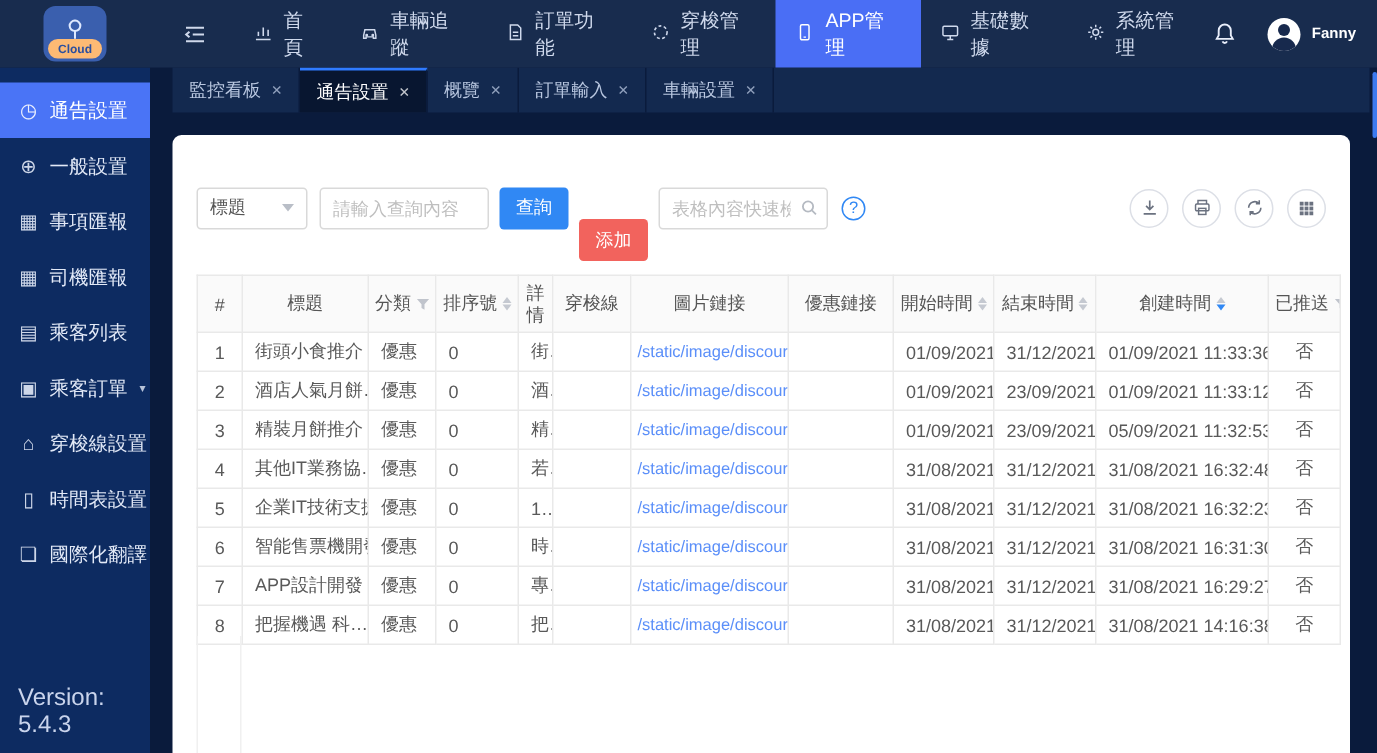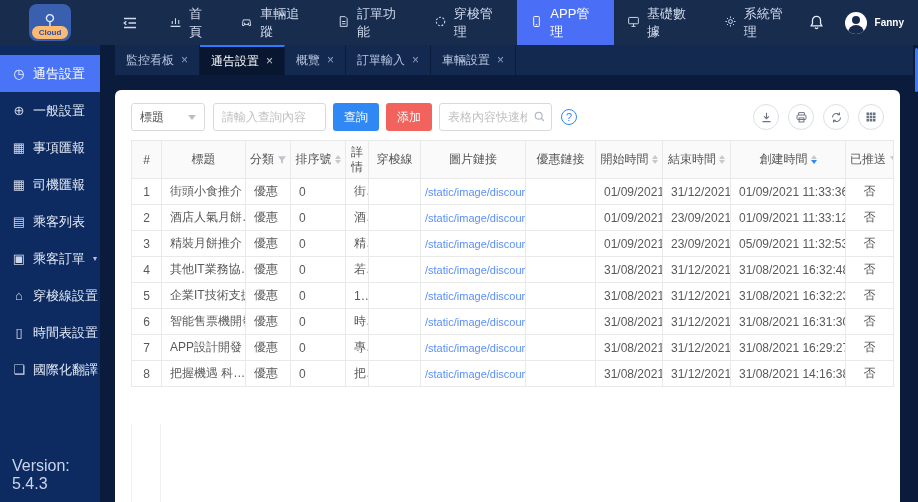--- a/index.html
+++ b/index.html
@@ -49,21 +49,21 @@
 
   
   .card{position:absolute;top:90px;left:115px;width:785px;bottom:0;background:#fff;border-radius:6px 6px 0 0;overflow:hidden;}
   .toolbar{display:flex;align-items:center;padding:13px 16px 9px 16px;}
   .sel{width:74px;height:28px;border:1px solid #d9d9d9;border-radius:3px;display:flex;align-items:center;justify-content:space-between;padding:0 8px;font-size:12px;color:#555;cursor:pointer;}
   .sel .caret{width:0;height:0;border-left:4px solid transparent;border-right:4px solid transparent;border-top:5px solid #b9bec7;}
   .tb-input{width:113px;height:28px;border:1px solid #d9d9d9;border-radius:3px;margin-left:8px;padding:0 8px;font-size:12px;color:#0369a1;font-family:inherit;}
   .tb-input::placeholder{color:#bfbfbf;}
   .btn{height:28px;border:none;border-radius:3px;color:#fff;font-size:12px;padding:0 11px;margin-left:7px;cursor:pointer;font-family:inherit;}
   .btn.query{background:var(--accent);}
-  .btn.add{background:var(--danger);}
+  .btn.add{background:var(--danger);margin-top:43px;}
   .quick-wrap{position:relative;margin-left:7px;}
   .quick-input{width:113px;height:28px;border:1px solid #d9d9d9;border-radius:3px;padding:0 24px 0 8px;font-size:12px;color:#333;font-family:inherit;}
   .quick-input::placeholder{color:#bfbfbf;}
   .quick-wrap svg{position:absolute;right:6px;top:7px;color:#b5bac2;}
   .help-circle{width:16px;height:16px;border:1px solid var(--accent);color:var(--accent);border-radius:50%;font-size:11px;line-height:14px;text-align:center;margin-left:9px;cursor:pointer;}
   .tool-icons{margin-left:auto;display:flex;gap:9px;}
   .icon-circle{width:26px;height:26px;border:1px solid #dcdfe6;border-radius:50%;display:flex;align-items:center;justify-content:center;color:#6b7280;cursor:pointer;background:#fff;}
 
   
   .table-wrap{margin:0 0 0 16px;width:762px;}

